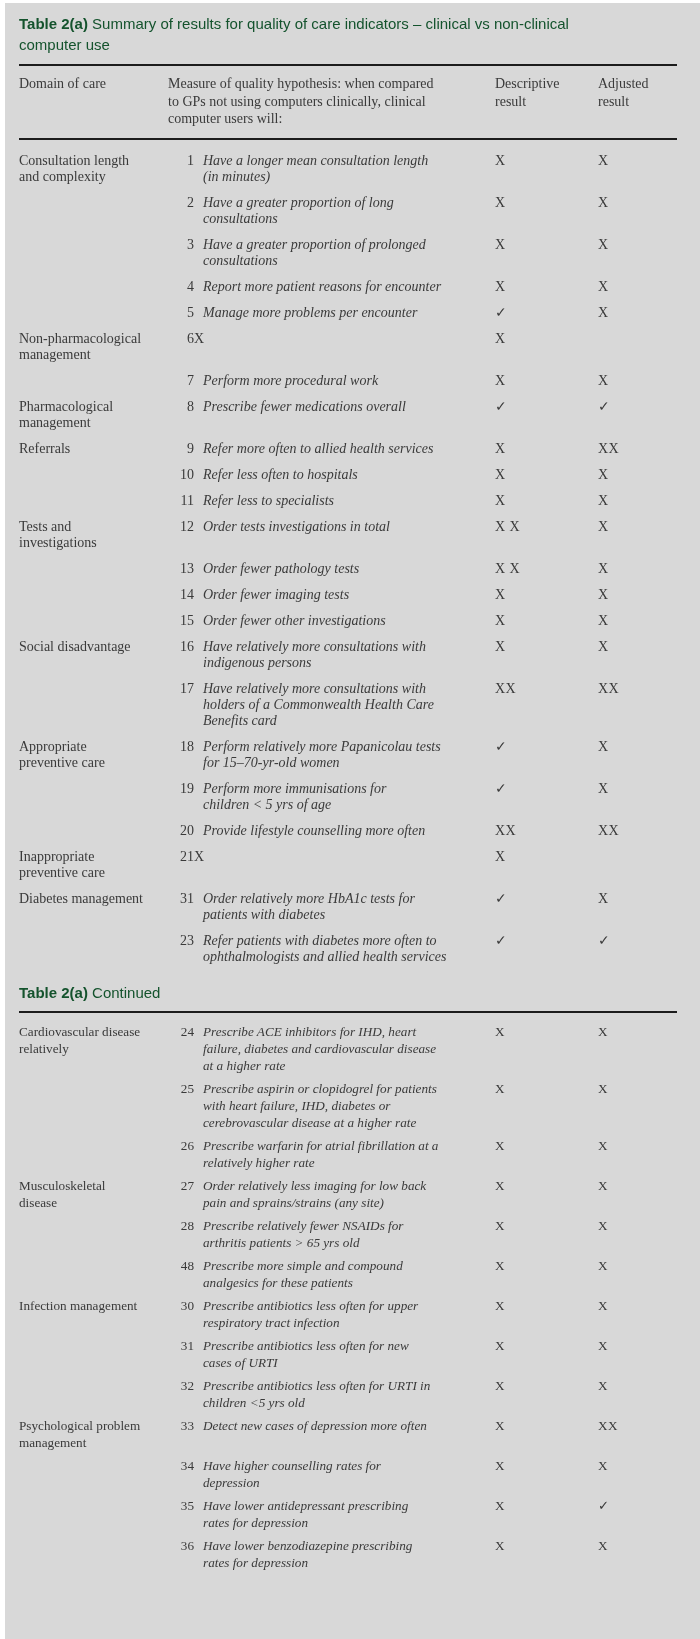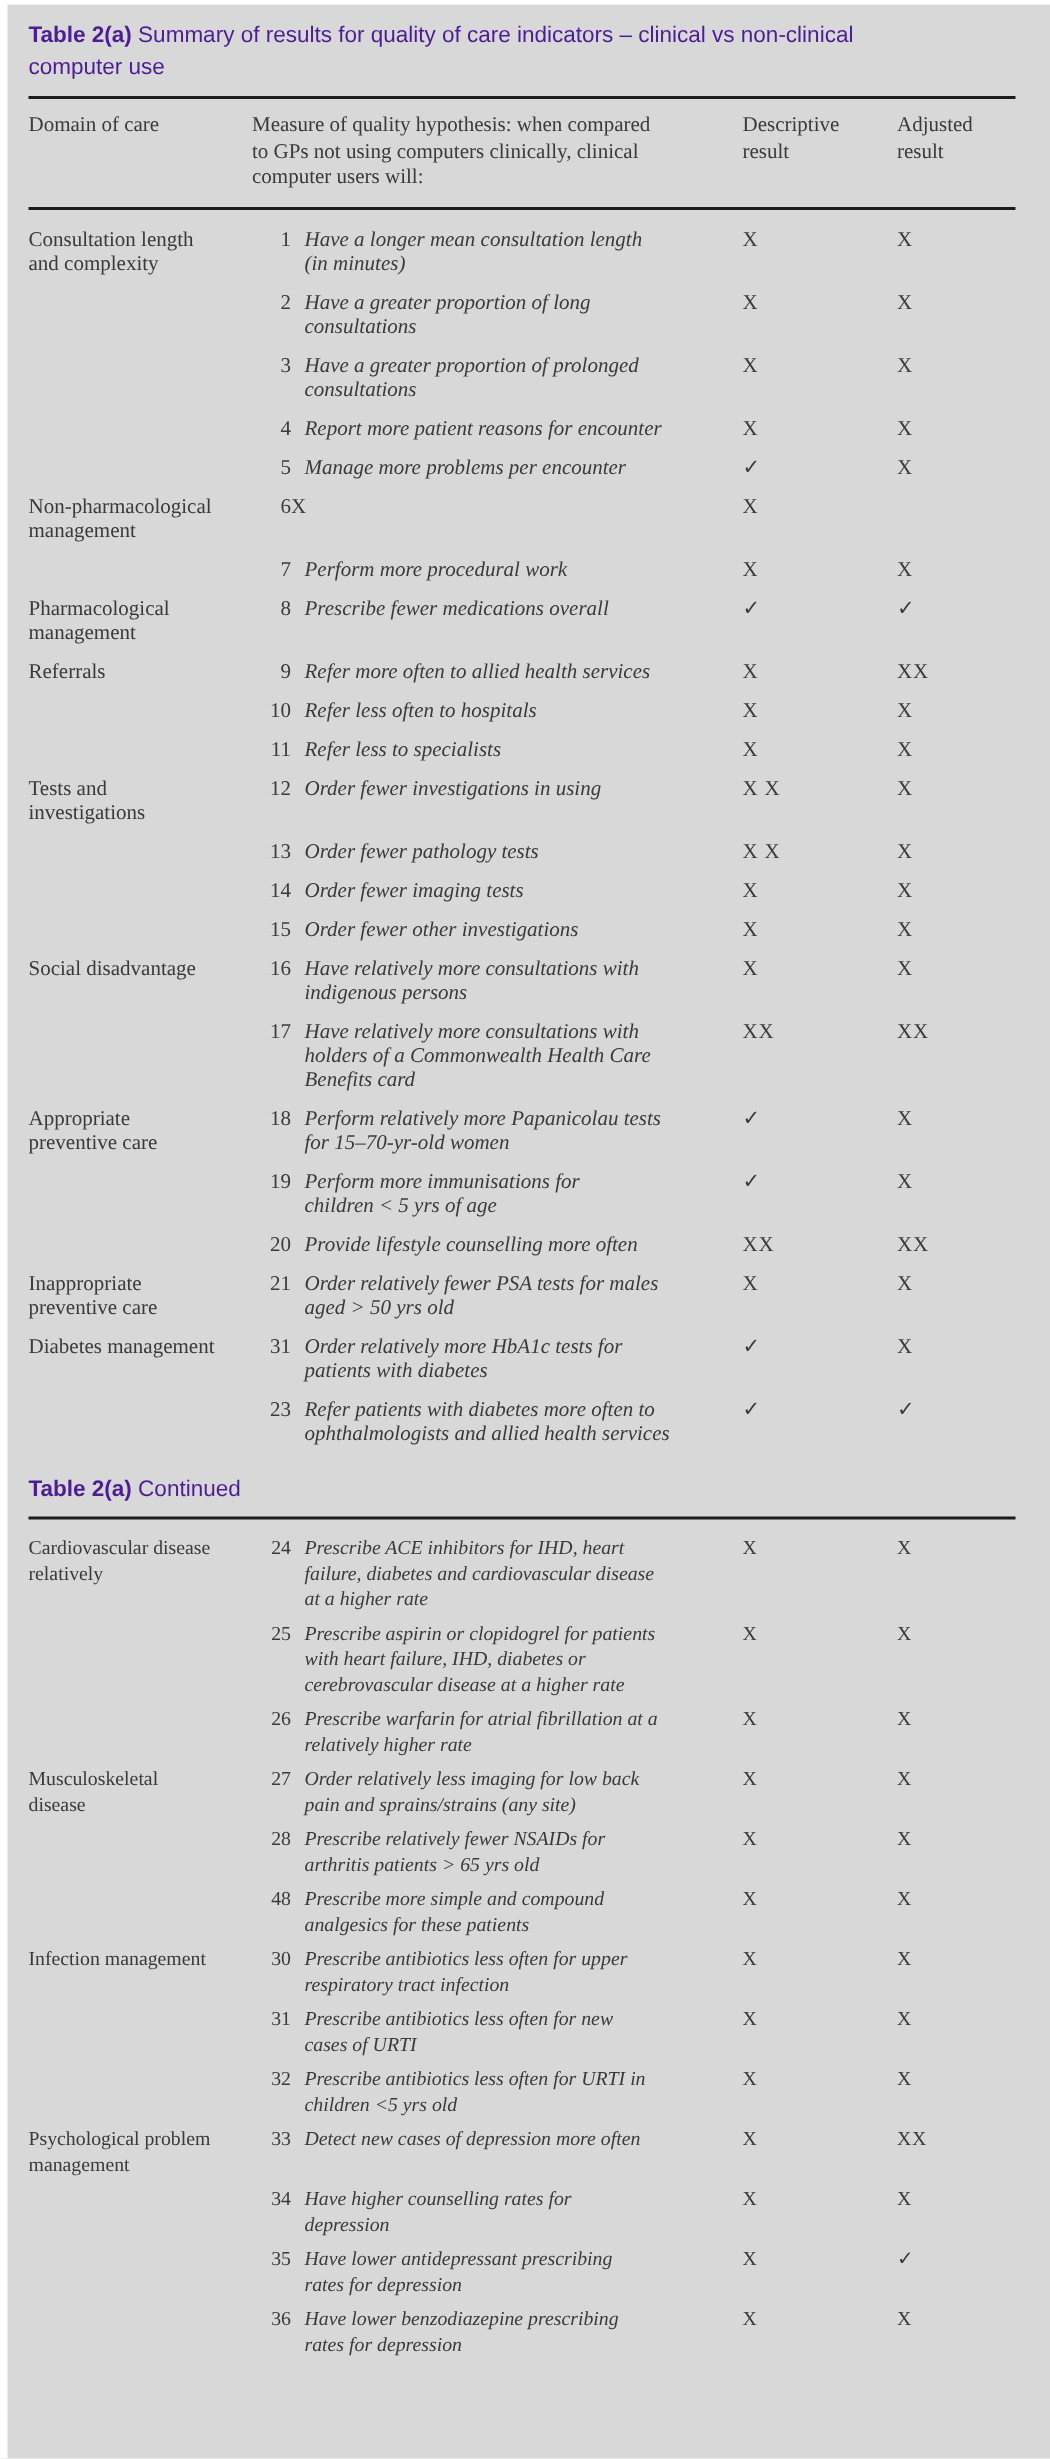--- a/index.html
+++ b/index.html
@@ -14,21 +14,21 @@
     padding:0 28px 0 14px;
     overflow:hidden;
     color:#3a3a3a;
     font-family:"Liberation Serif","DejaVu Serif",serif;
   }
   
   .caption{
     font-family:"Liberation Sans","DejaVu Sans",sans-serif;
     font-size:15px;
     line-height:21px;
-    color:#4c1d95;
+    color:#14532d;
     margin-top:10px;
     margin-bottom:9px;
     max-width:645px;
   }
   .caption .cap-label{font-weight:bold;}
   .caption .cap-text{white-space:pre-line;}
   .caption.continued{margin-top:17px;margin-bottom:8px;}
   
   .rule{height:2px;background:#1c1c1c;width:658px;}
   
@@ -169,21 +169,21 @@
     <div class="cell domain"></div>
     <div class="cell num">11</div>
     <div class="cell measure">Refer less to specialists</div>
     <div class="cell result">X</div>
     <div class="cell result">X</div>
   </div>
       <div class="row">
     <div class="cell domain">Tests and
 investigations</div>
     <div class="cell num">12</div>
-    <div class="cell measure">Order fewer investigations in using</div>
+    <div class="cell measure">Order tests investigations in total</div>
     <div class="cell result">X X</div>
     <div class="cell result">X</div>
   </div>
       <div class="row">
     <div class="cell domain"></div>
     <div class="cell num">13</div>
     <div class="cell measure">Order fewer pathology tests</div>
     <div class="cell result">X X</div>
     <div class="cell result">X</div>
   </div>
@@ -239,22 +239,20 @@
     <div class="cell domain"></div>
     <div class="cell num">20</div>
     <div class="cell measure">Provide lifestyle counselling more often</div>
     <div class="cell result">XX</div>
     <div class="cell result">XX</div>
   </div>
       <div class="row">
     <div class="cell domain">Inappropriate
 preventive care</div>
     <div class="cell num">21</div>
-    <div class="cell measure">Order relatively fewer PSA tests for males
-aged &gt; 50 yrs old</div>
     <div class="cell result">X</div>
     <div class="cell result">X</div>
   </div>
       <div class="row">
     <div class="cell domain">Diabetes management</div>
     <div class="cell num">31</div>
     <div class="cell measure">Order relatively more HbA1c tests for
 patients with diabetes</div>
     <div class="cell result">✓</div>
     <div class="cell result">X</div>

